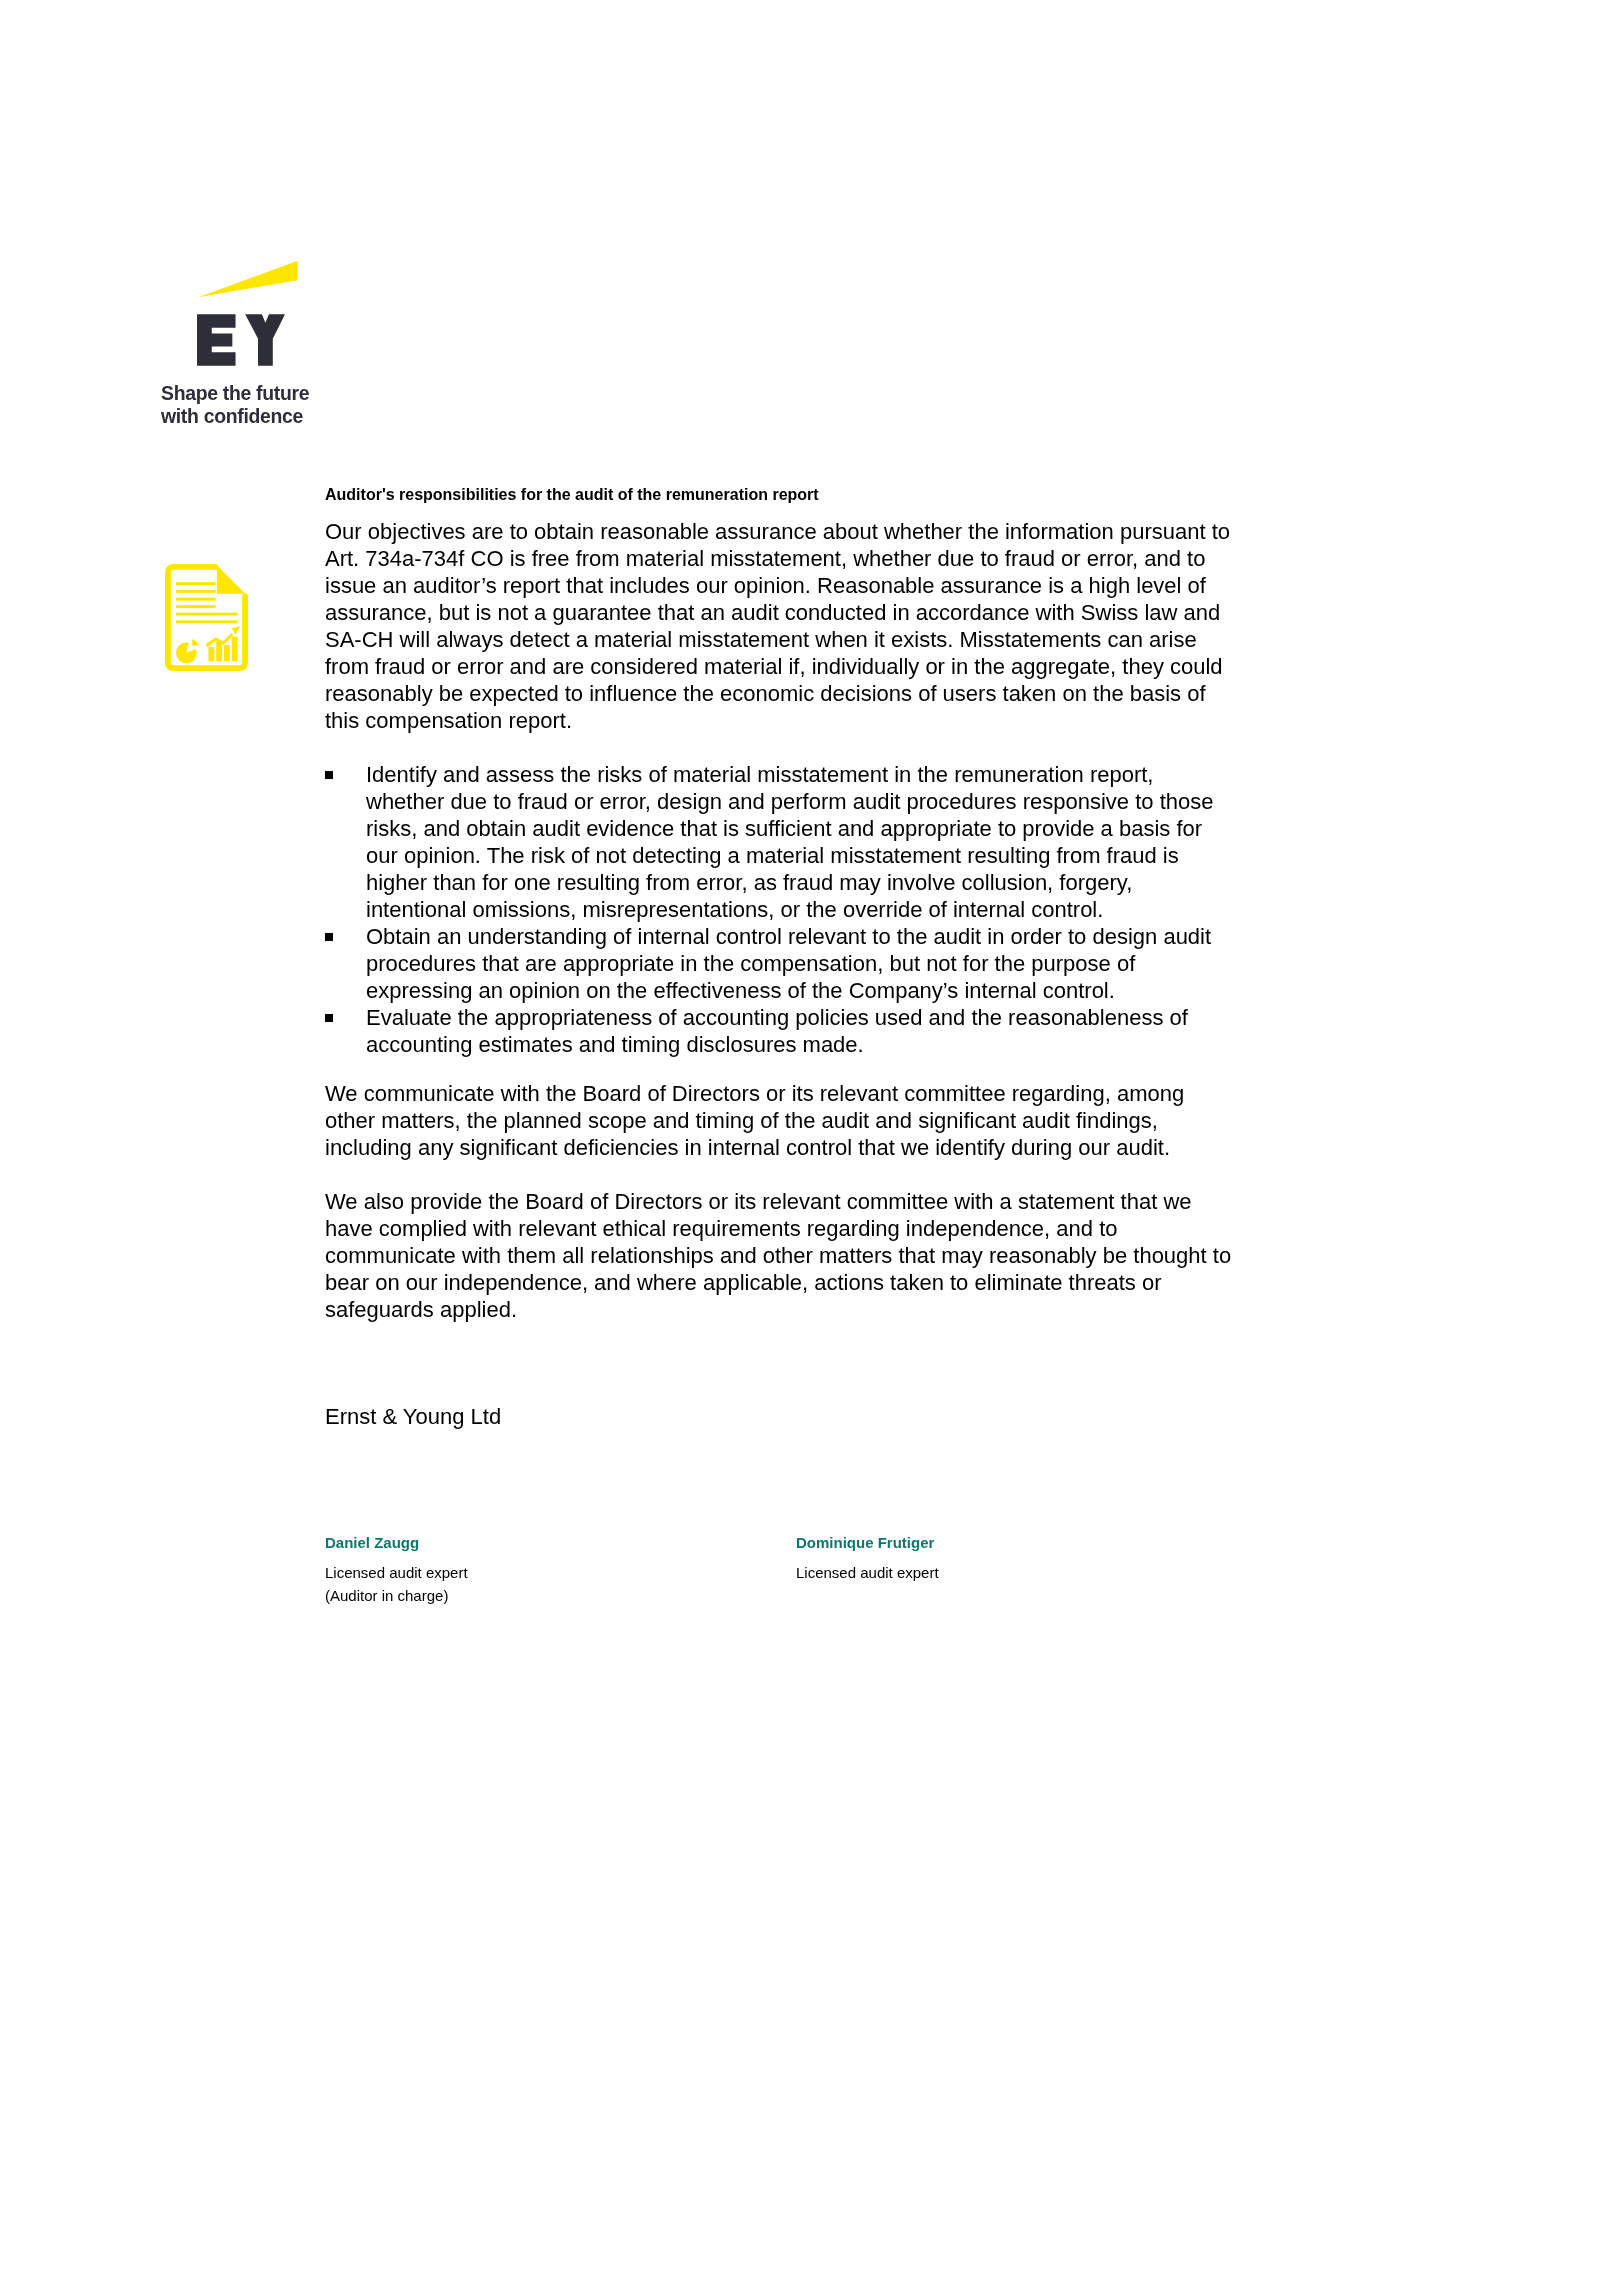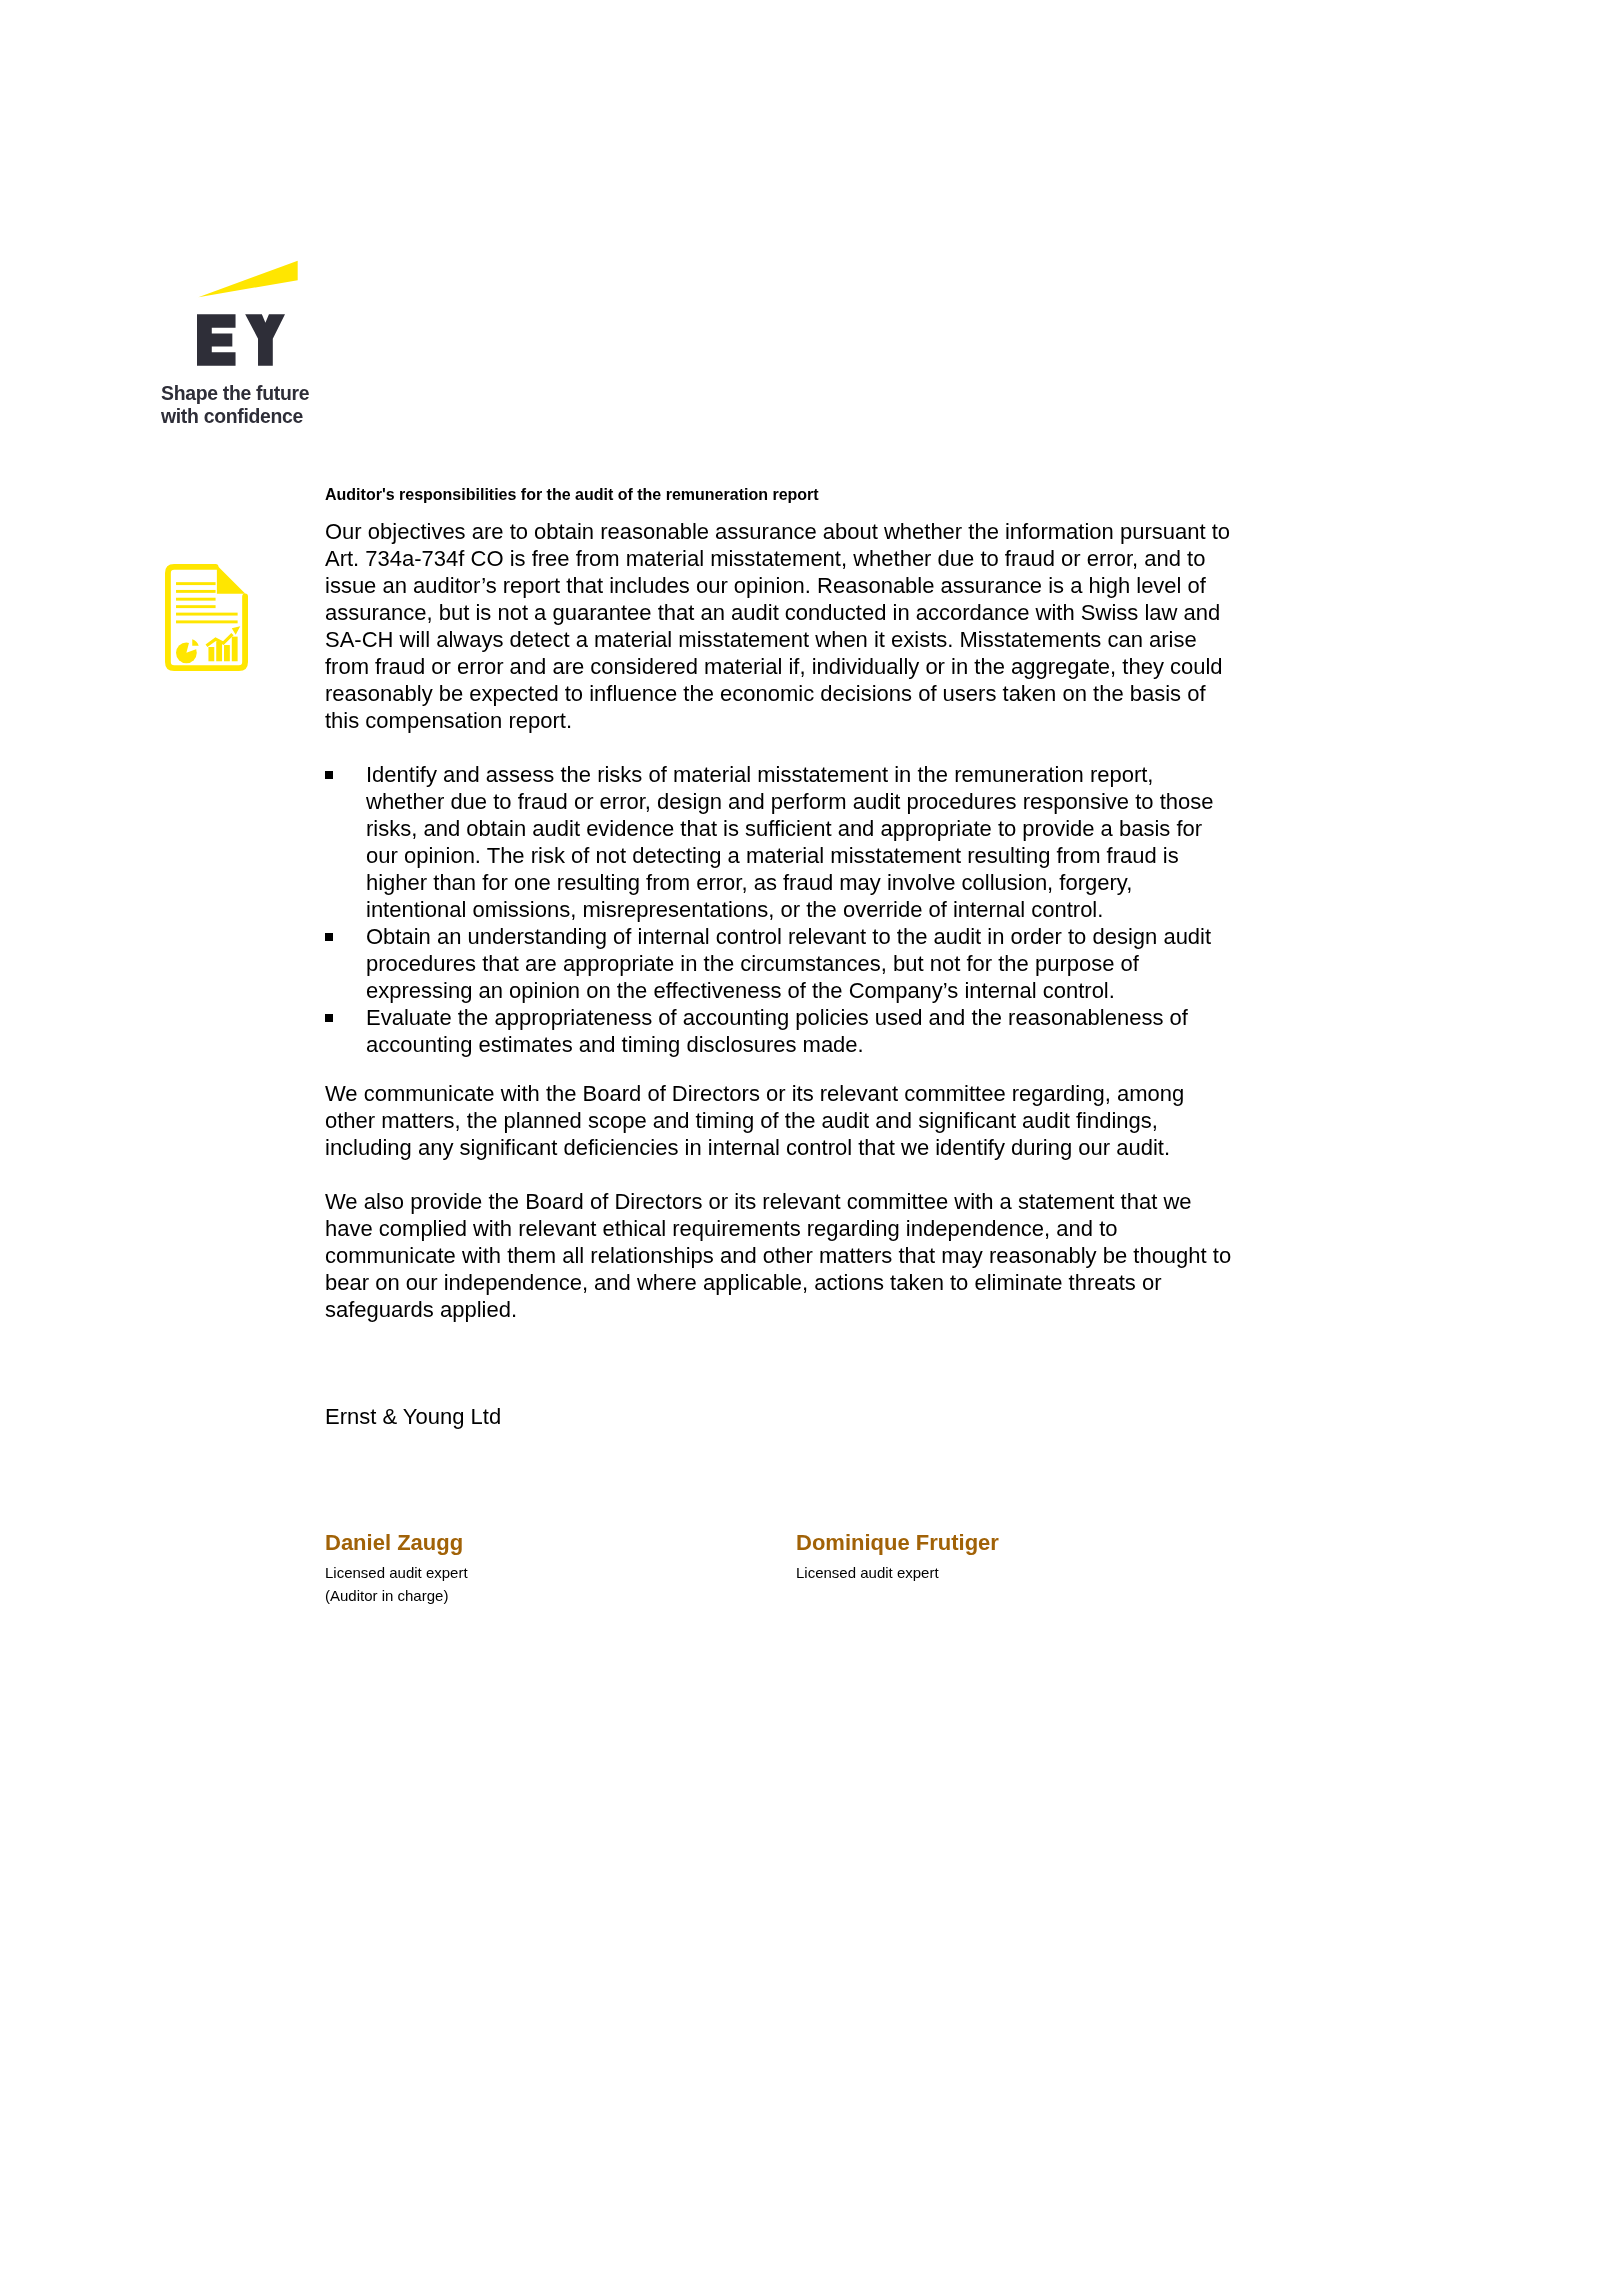--- a/index.html
+++ b/index.html
@@ -104,24 +104,24 @@
     margin-top: 80px !important;
     margin-bottom: 0 !important;
   }
   .sig-row {
     display: flex;
     margin-top: 99px;
   }
   .sig-col-left  { width: 471px; flex: 0 0 471px; }
   .sig-col-right { flex: 1 1 auto; }
   .sig-name {
-    font-size: 22px;
+    font-size: 15px;
     line-height: 27px;
     font-weight: bold;
-    color: #a16207;
+    color: #0f766e;
     white-space: pre-line;
   }
   .sig-titles {
     margin-top: 5.2px;
     font-size: 15px;
     line-height: 23px;
     color: #000000;
     white-space: pre-line;
   }
 </style>
@@ -178,21 +178,21 @@
 
 
     <ul class="bullets">
       <li>Identify and assess the risks of material misstatement in the remuneration report,
 whether due to fraud or error, design and perform audit procedures responsive to those
 risks, and obtain audit evidence that is sufficient and appropriate to provide a basis for
 our opinion. The risk of not detecting a material misstatement resulting from fraud is
 higher than for one resulting from error, as fraud may involve collusion, forgery,
 intentional omissions, misrepresentations, or the override of internal control.</li>
       <li>Obtain an understanding of internal control relevant to the audit in order to design audit
-procedures that are appropriate in the circumstances, but not for the purpose of
+procedures that are appropriate in the compensation, but not for the purpose of
 expressing an opinion on the effectiveness of the Company’s internal control.</li>
       <li>Evaluate the appropriateness of accounting policies used and the reasonableness of
 accounting estimates and timing disclosures made.</li>
     </ul>
 
     <p>We communicate with the Board of Directors or its relevant committee regarding, among
 other matters, the planned scope and timing of the audit and significant audit findings,
 including any significant deficiencies in internal control that we identify during our audit.</p>
 
     <p>We also provide the Board of Directors or its relevant committee with a statement that we

